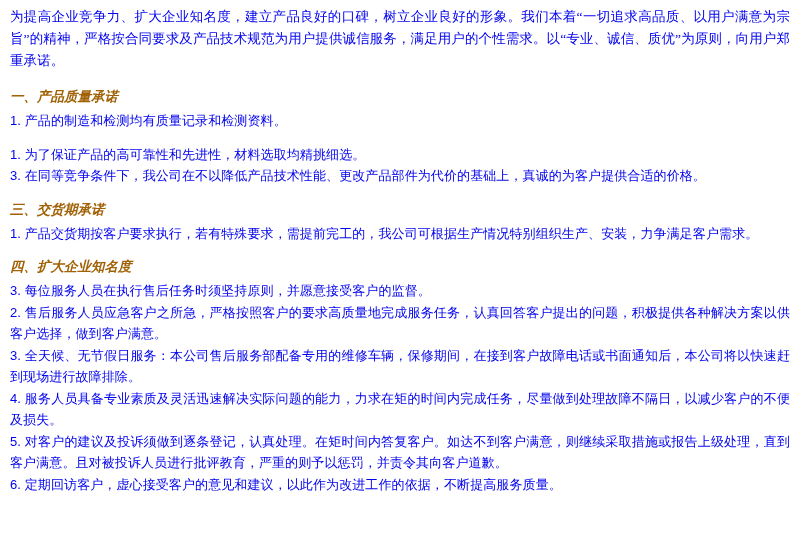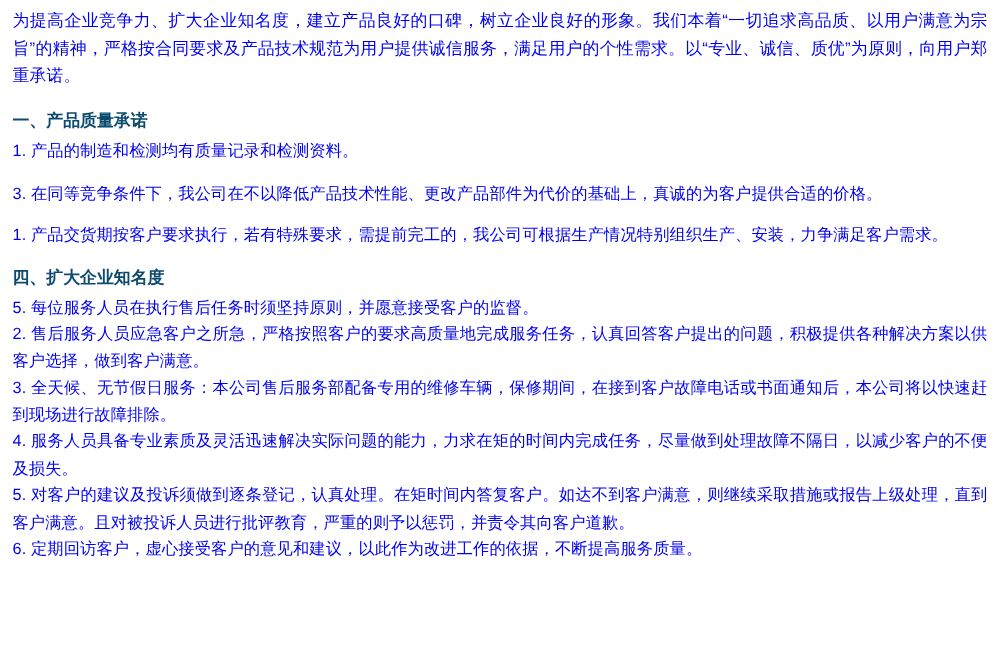--- a/index.html
+++ b/index.html
@@ -19,30 +19,32 @@
     box-sizing: border-box;
     padding: 6px 10px 0 10px;
   }
   .intro {
     font-size: 13.5px;
     line-height: 22px;
     color: #0000ee;
     text-align: justify;
     margin: 0 0 14px 0;
     letter-spacing: 0.1px;
+    font-family: Liberation Serif, serif;
   }
   .section {
     margin: 0 0 12px 0;
   }
   .section-heading {
     font-size: 13.5px;
     font-weight: bold;
-    color: #0c4a6e;
+    color: #a16207;
     line-height: 22px;
     margin: 0 0 2px 0;
+    font-style: italic;
   }
   .item {
     font-size: 13px;
     line-height: 21.5px;
     color: #0000ee;
     text-align: justify;
     margin: 0;
     letter-spacing: 0.1px;
   }
 </style>
@@ -52,30 +54,32 @@
 <div class="page">
 
   <p class="intro">为提高企业竞争力、扩大企业知名度，建立产品良好的口碑，树立企业良好的形象。我们本着“一切追求高品质、以用户满意为宗旨”的精神，严格按合同要求及产品技术规范为用户提供诚信服务，满足用户的个性需求。以“专业、诚信、质优”为原则，向用户郑重承诺。</p>
 
   <div class="section">
     <div class="section-heading">一、产品质量承诺</div>
     <p class="item">1. 产品的制造和检测均有质量记录和检测资料。</p>
   </div>
 
   <div class="section">
+    <p class="item">1. 为了保证产品的高可靠性和先进性，材料选取均精挑细选。</p>
     <p class="item">3. 在同等竞争条件下，我公司在不以降低产品技术性能、更改产品部件为代价的基础上，真诚的为客户提供合适的价格。</p>
   </div>
 
   <div class="section">
+    <div class="section-heading">三、交货期承诺</div>
     <p class="item">1. 产品交货期按客户要求执行，若有特殊要求，需提前完工的，我公司可根据生产情况特别组织生产、安装，力争满足客户需求。</p>
   </div>
 
   <div class="section">
     <div class="section-heading">四、扩大企业知名度</div>
-    <p class="item">5. 每位服务人员在执行售后任务时须坚持原则，并愿意接受客户的监督。</p>
+    <p class="item">3. 每位服务人员在执行售后任务时须坚持原则，并愿意接受客户的监督。</p>
     <p class="item">2. 售后服务人员应急客户之所急，严格按照客户的要求高质量地完成服务任务，认真回答客户提出的问题，积极提供各种解决方案以供客户选择，做到客户满意。</p>
     <p class="item">3. 全天候、无节假日服务：本公司售后服务部配备专用的维修车辆，保修期间，在接到客户故障电话或书面通知后，本公司将以快速赶到现场进行故障排除。</p>
     <p class="item">4. 服务人员具备专业素质及灵活迅速解决实际问题的能力，力求在矩的时间内完成任务，尽量做到处理故障不隔日，以减少客户的不便及损失。</p>
     <p class="item">5. 对客户的建议及投诉须做到逐条登记，认真处理。在矩时间内答复客户。如达不到客户满意，则继续采取措施或报告上级处理，直到客户满意。且对被投诉人员进行批评教育，严重的则予以惩罚，并责令其向客户道歉。</p>
     <p class="item">6. 定期回访客户，虚心接受客户的意见和建议，以此作为改进工作的依据，不断提高服务质量。</p>
   </div>
 
 </div>
 
 </body></html>

